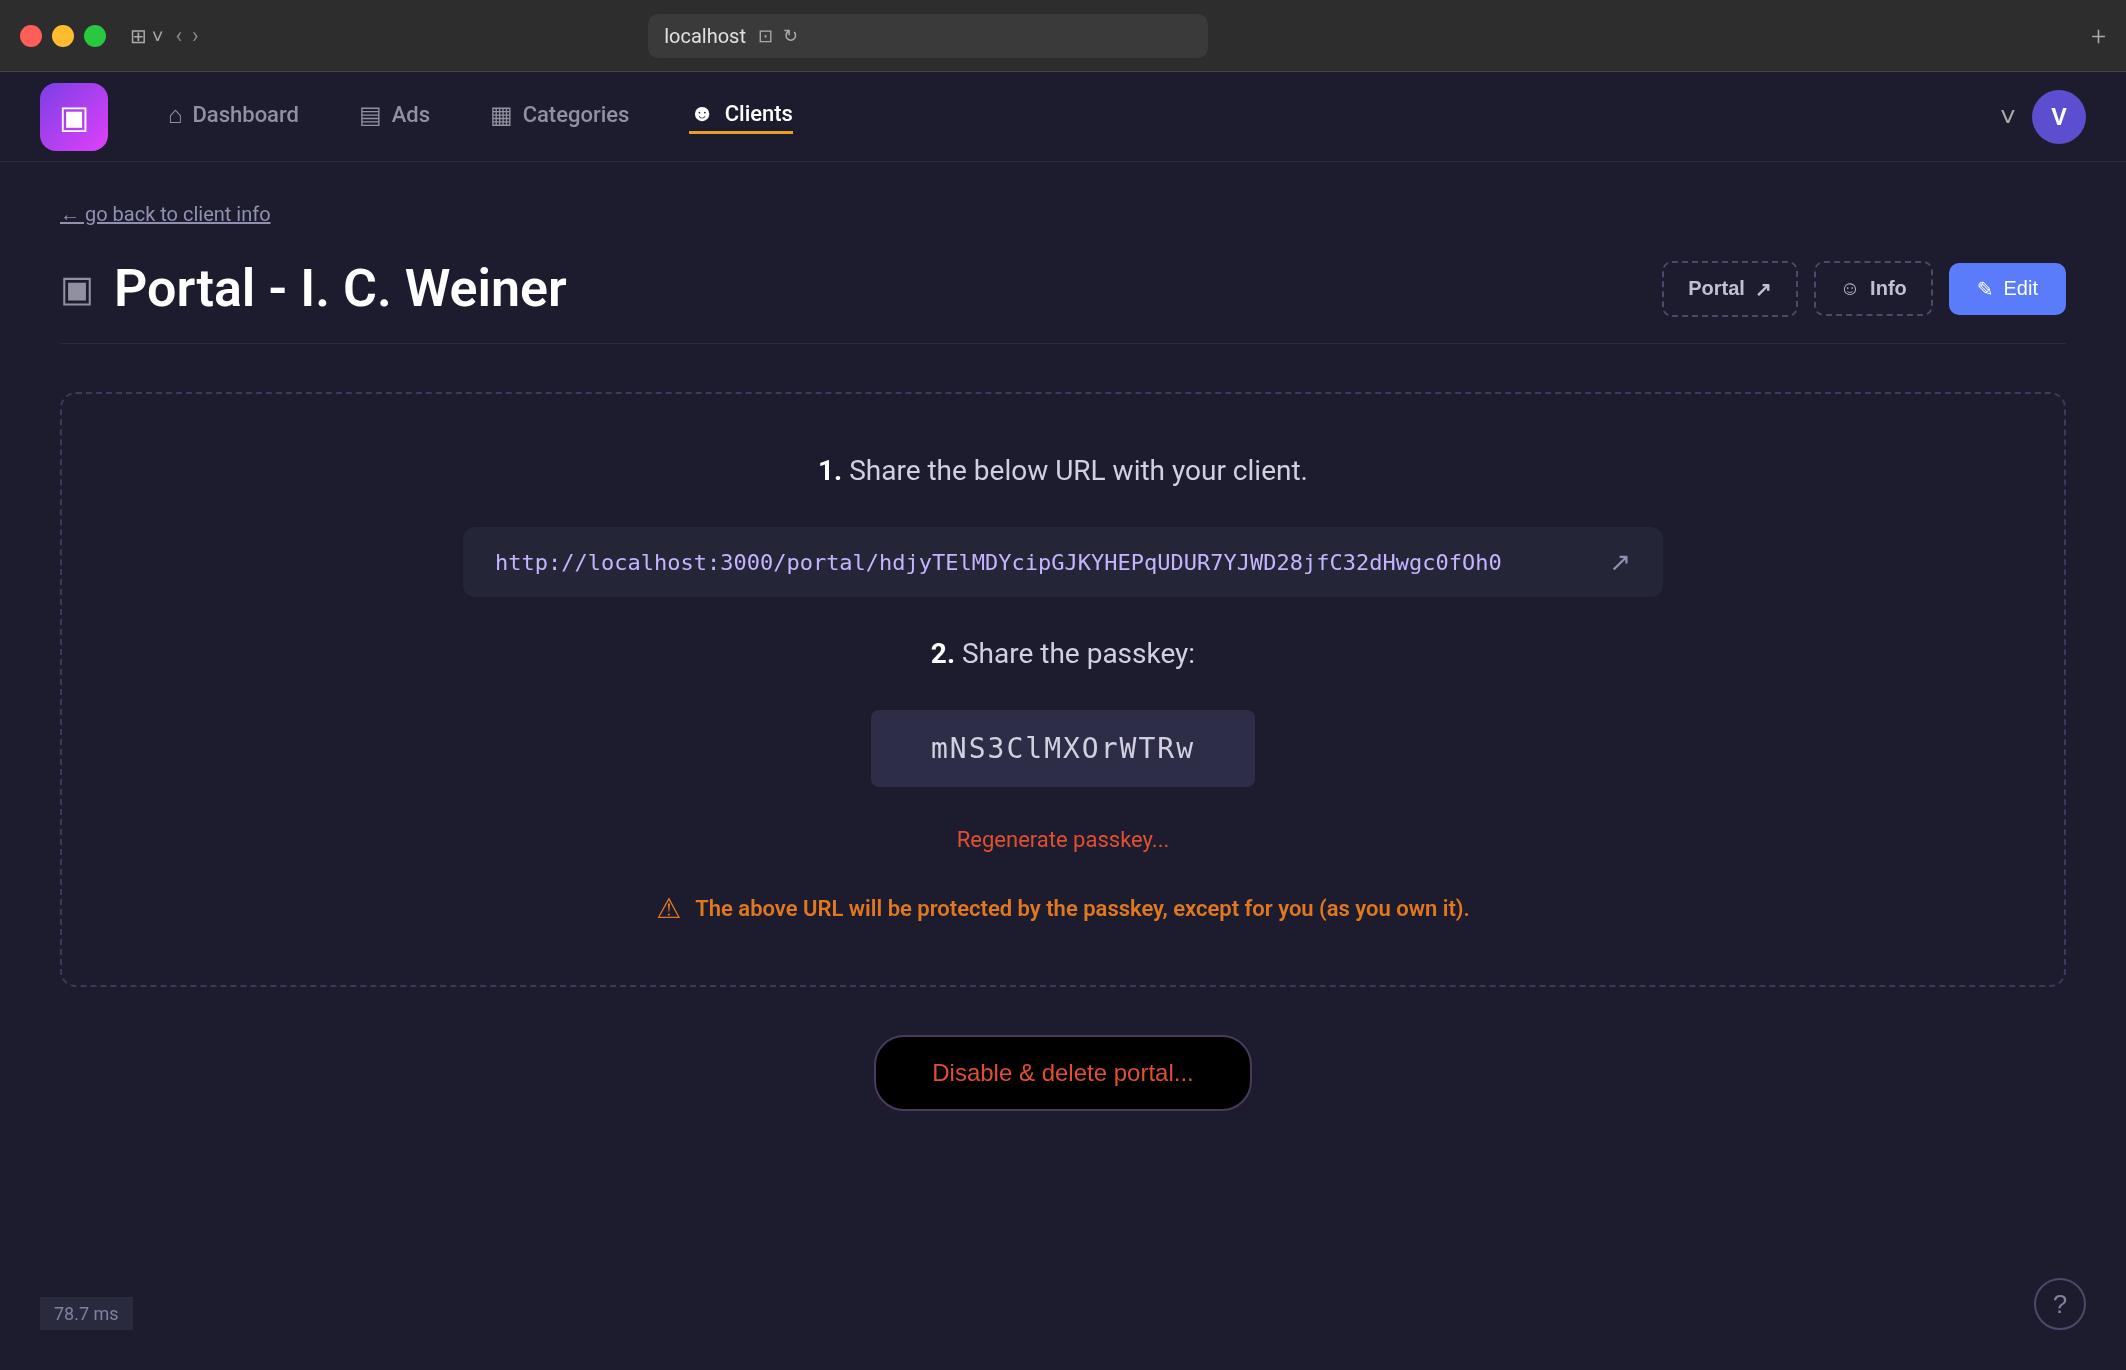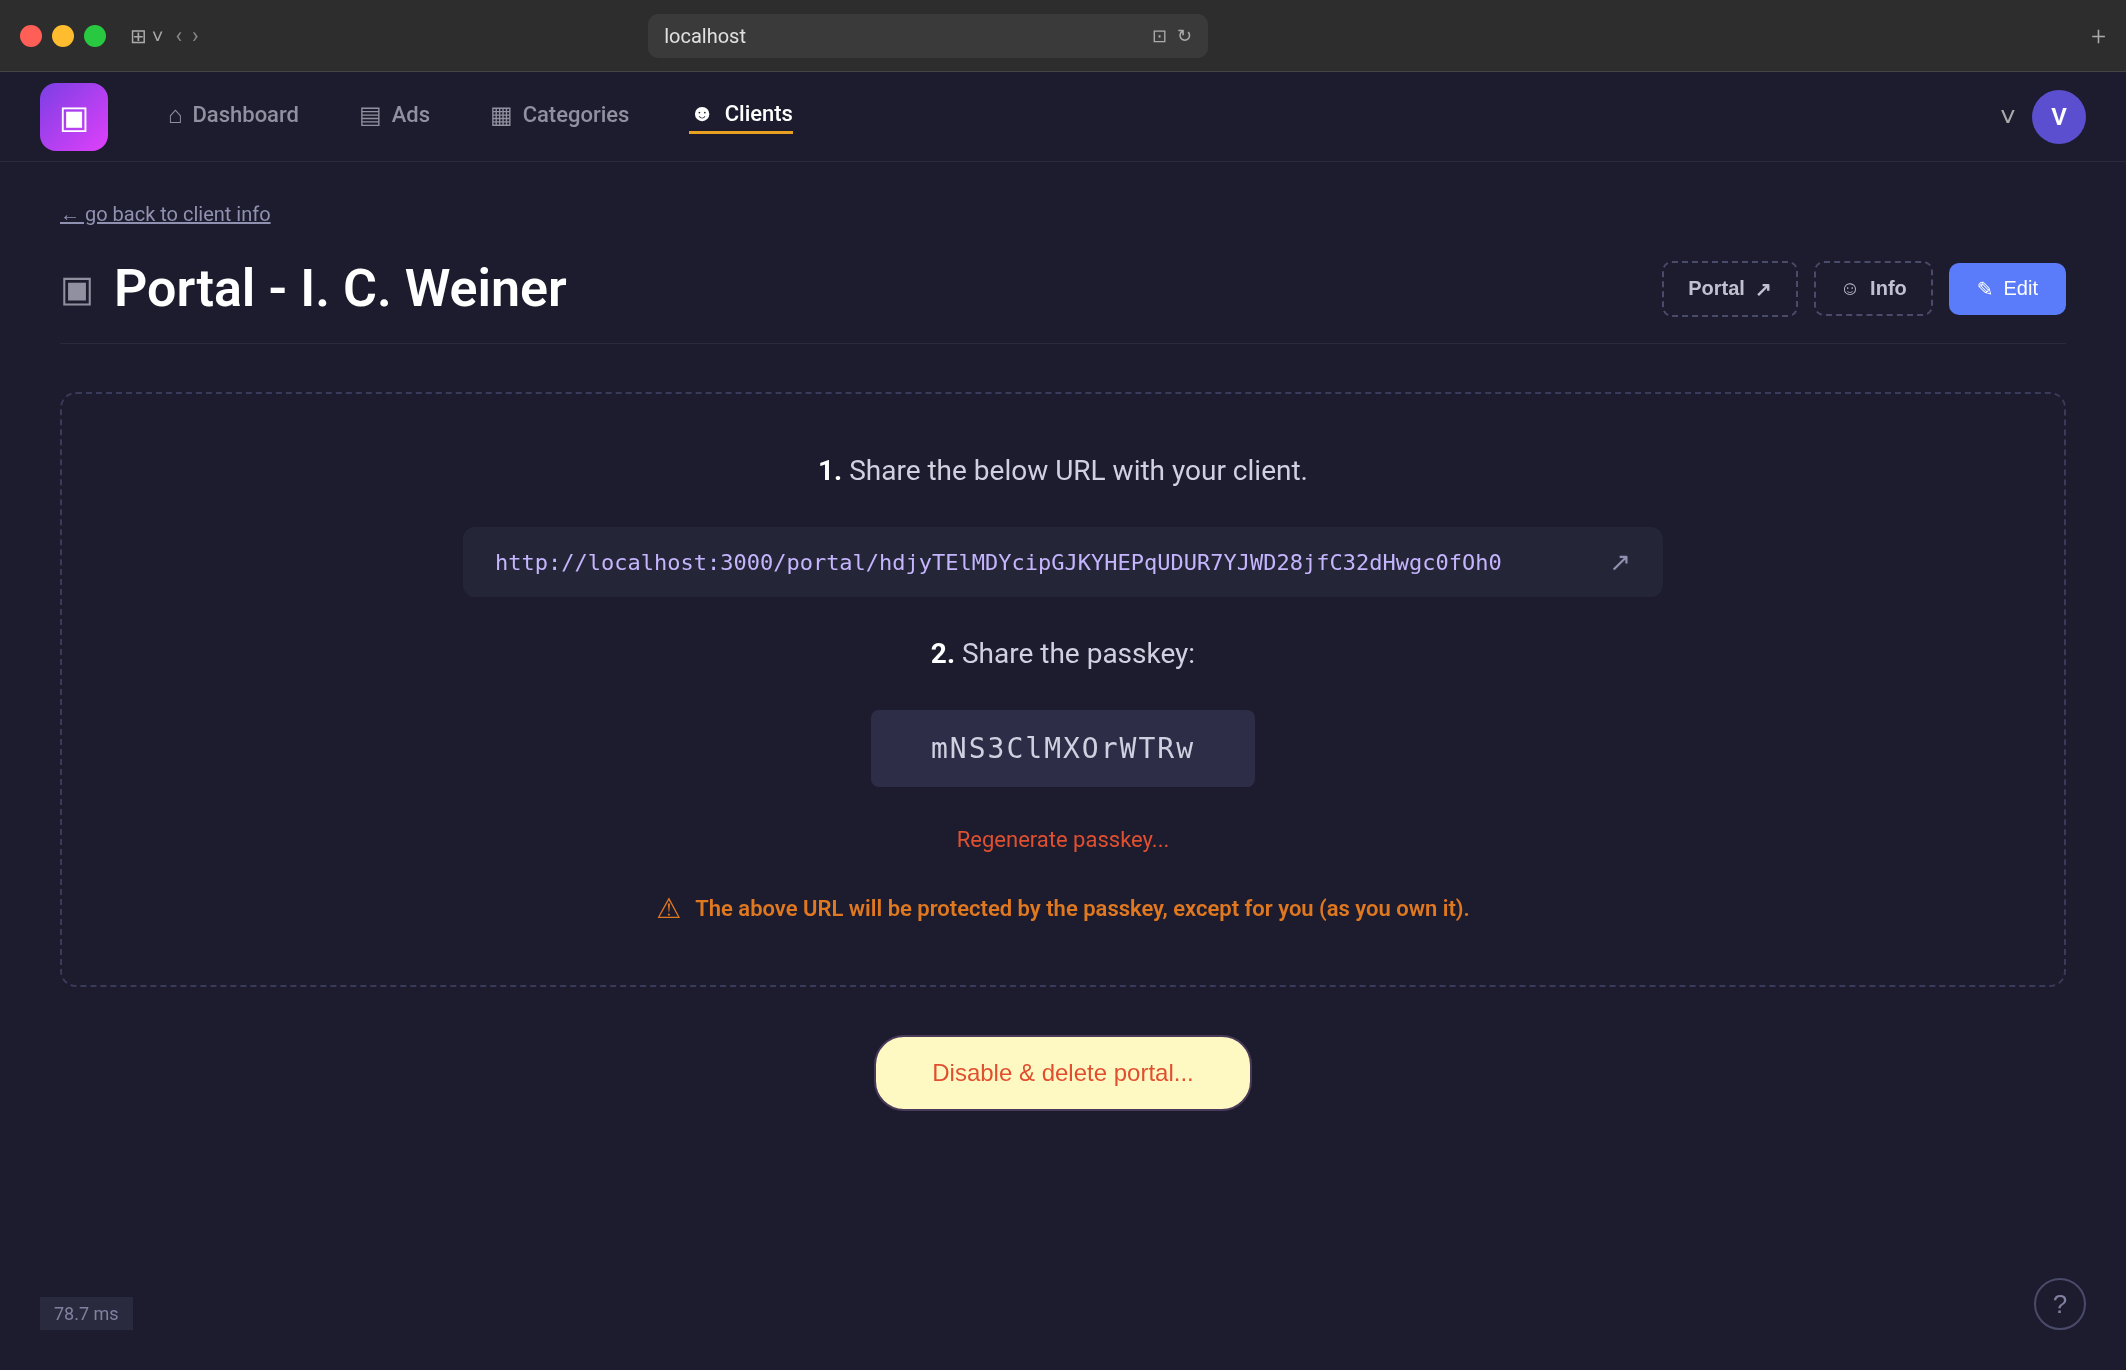--- a/index.html
+++ b/index.html
@@ -63,21 +63,21 @@
 
     .url-bar {
       flex: 1;
       max-width: 560px;
       margin: 0 auto;
       background: #3a3a3a;
       border-radius: 10px;
       height: 44px;
       display: flex;
       align-items: center;
-      justify-content: space-between;
+      justify-content: flex-start;
       gap: 12px;
       padding: 0 16px;
     }
 
     .url-text {
       color: #e0e0e0;
       font-size: 20px;
     }
 
     .url-icons {
@@ -335,21 +335,21 @@
     }
 
     .warning-text {
       font-size: 22px;
       font-weight: 600;
       color: #e07820;
     }
 
     
     .btn-disable {
-      background: #fef9c3;
+      background: #000000;
       border: 2px solid #4a3a5a;
       border-radius: 30px;
       padding: 22px 56px;
       color: #e05030;
       font-size: 24px;
       cursor: pointer;
       display: block;
       margin: 0 auto;
     }
 

